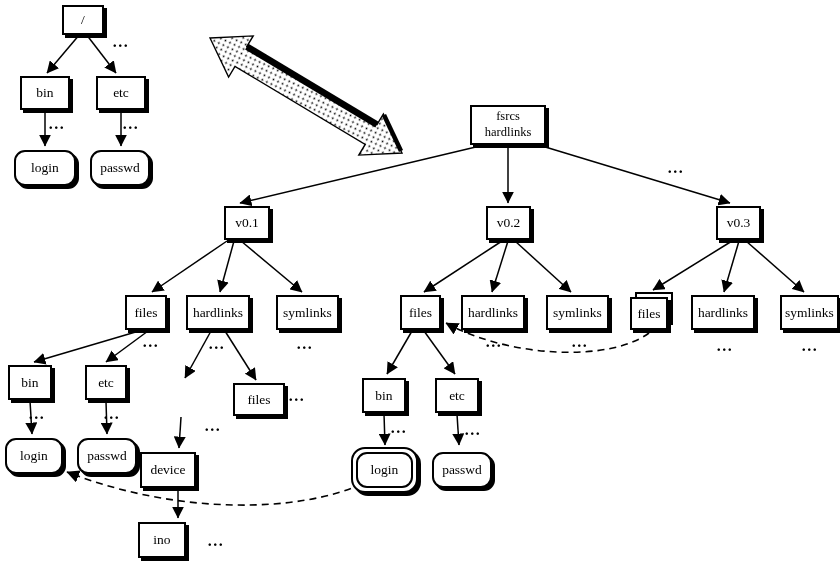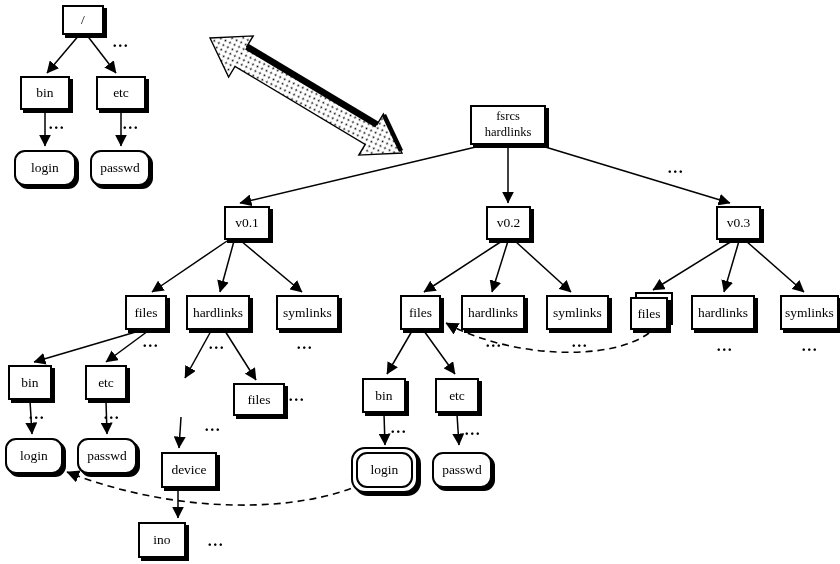--- a/index.html
+++ b/index.html
@@ -121,21 +121,21 @@
   <div class="node" style="left:630px;top:297px;width:38px;height:33px">files</div>
   <div class="node" style="left:691px;top:295px;width:64px;height:35px">hardlinks</div>
   <div class="node" style="left:780px;top:295px;width:59px;height:35px">symlinks</div>
 
   <div class="node" style="left:8px;top:365px;width:44px;height:35px">bin</div>
   <div class="node" style="left:85px;top:365px;width:42px;height:35px">etc</div>
   <div class="node rounded" style="left:5px;top:438px;width:58px;height:36px">login</div>
   <div class="node rounded" style="left:77px;top:438px;width:60px;height:36px">passwd</div>
 
   <div class="node" style="left:233px;top:383px;width:52px;height:33px">files</div>
-  <div class="node" style="left:161px;top:452px;width:56px;height:36px">device</div>
+  <div class="node" style="left:140px;top:452px;width:56px;height:36px">device</div>
   <div class="node" style="left:138px;top:522px;width:48px;height:36px">ino</div>
 
   <div class="node" style="left:362px;top:378px;width:44px;height:35px">bin</div>
   <div class="node" style="left:435px;top:378px;width:44px;height:35px">etc</div>
   <div class="ring" style="left:351px;top:447px;width:67px;height:46px"></div>
   <div class="node rounded noshadow" style="left:356px;top:452px;width:57px;height:36px">login</div>
   <div class="node rounded" style="left:432px;top:452px;width:60px;height:36px">passwd</div>
 
   <span class="dots" style="left:121px;top:42px">...</span>
   <span class="dots" style="left:57px;top:124px">...</span>

